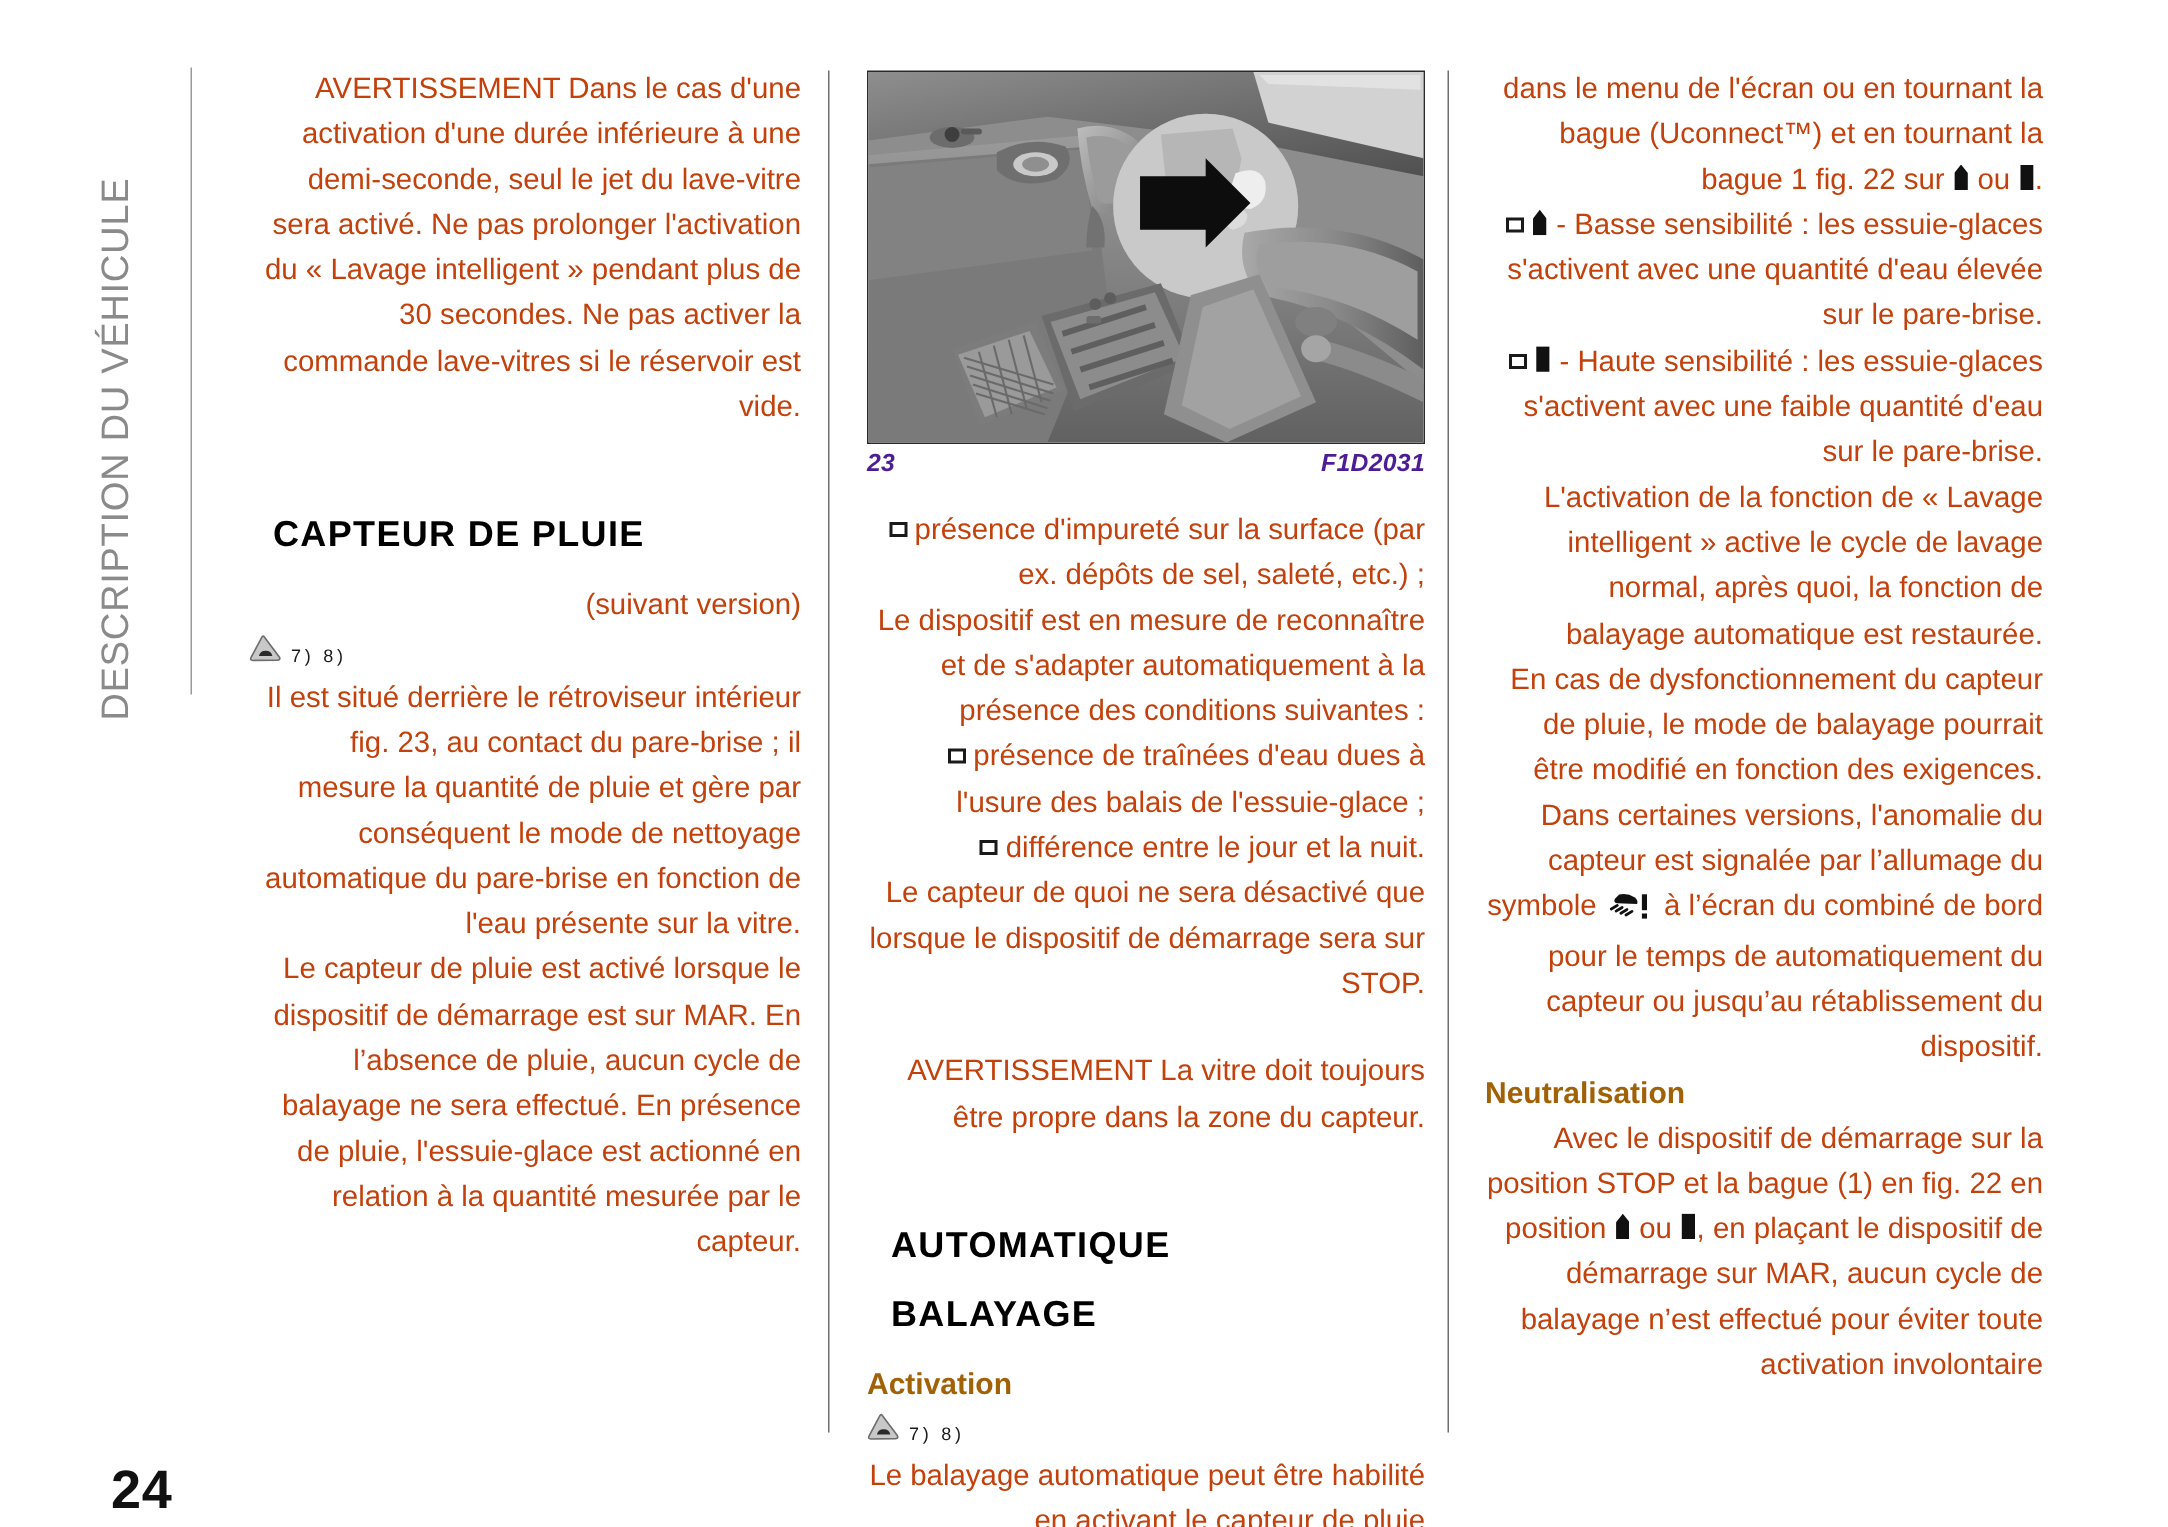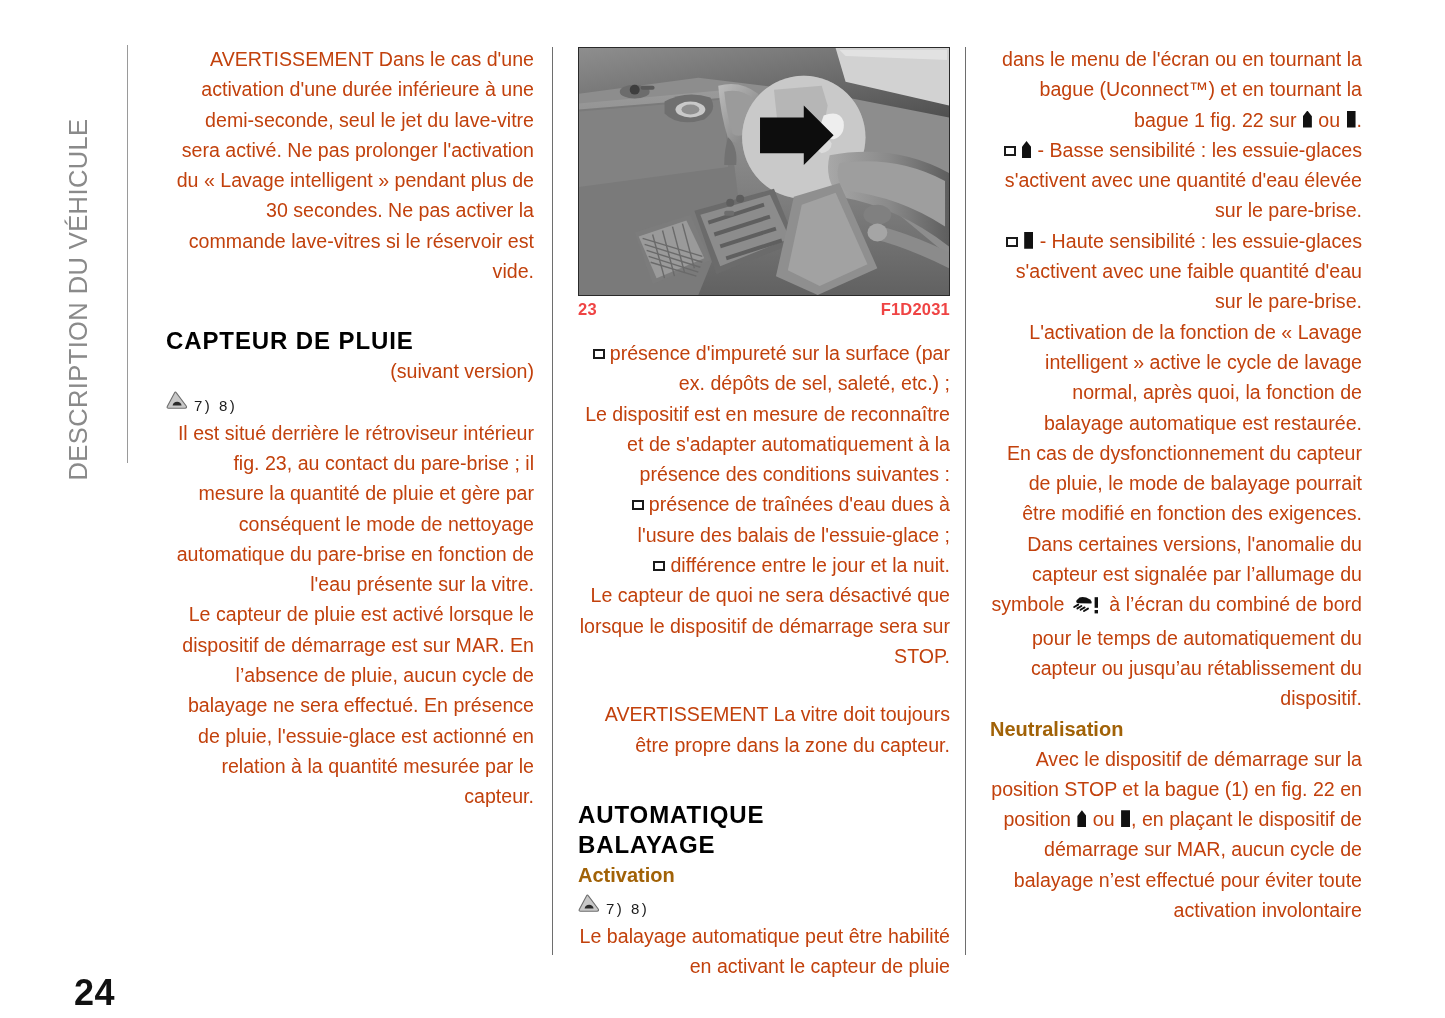--- a/index.html
+++ b/index.html
@@ -71,21 +71,21 @@
     line-height: 30.3px;
     text-align: right;
     color: #c2410c;
     -webkit-font-smoothing: antialiased;
   }
   p.body + p.body { margin-top: 0px; }
   .spacer-md { height: 28px; }
   .spacer-lg { height: 40px; }
 
   h2.sec-head {
-    margin: 0;
+    margin: 16px;
     font-size: 24px;
     font-weight: bold;
     letter-spacing: 0.9px;
     line-height: 30px;
     color: #000;
   }
   h3.sub-head {
     margin: 0;
     font-size: 20px;
     font-weight: bold;
@@ -96,21 +96,21 @@
   
   .note-row {
     display: flex;
     align-items: center;
     gap: 6px;
     height: 26px;
     margin: 3px 0 2px 0;
   }
   .tri-icon { display: block; }
   .note-refs {
-    font-size: 15px;
+    font-size: 12px;
     letter-spacing: 2.5px;
     color: #1a1a1a;
     line-height: 1;
     padding-top: 5px;
   }
 
   
   .bsq {
     display: inline-block;
     width: 12px;
@@ -154,22 +154,23 @@
   #figure-caption {
     display: flex;
     justify-content: space-between;
     align-items: baseline;
     width: 372px;
     margin-top: 4px;
   }
   #figure-number, #figure-code {
     font-size: 16.5px;
     font-weight: bold;
-    color: #ef4444;
+    color: #4c1d95;
     letter-spacing: 0.2px;
+    font-style: italic;
   }
 
   
   #page-number {
     position: absolute;
     left: 74px;
     top: 972px;
     font-size: 36px;
     font-weight: bold;
     color: #111;

